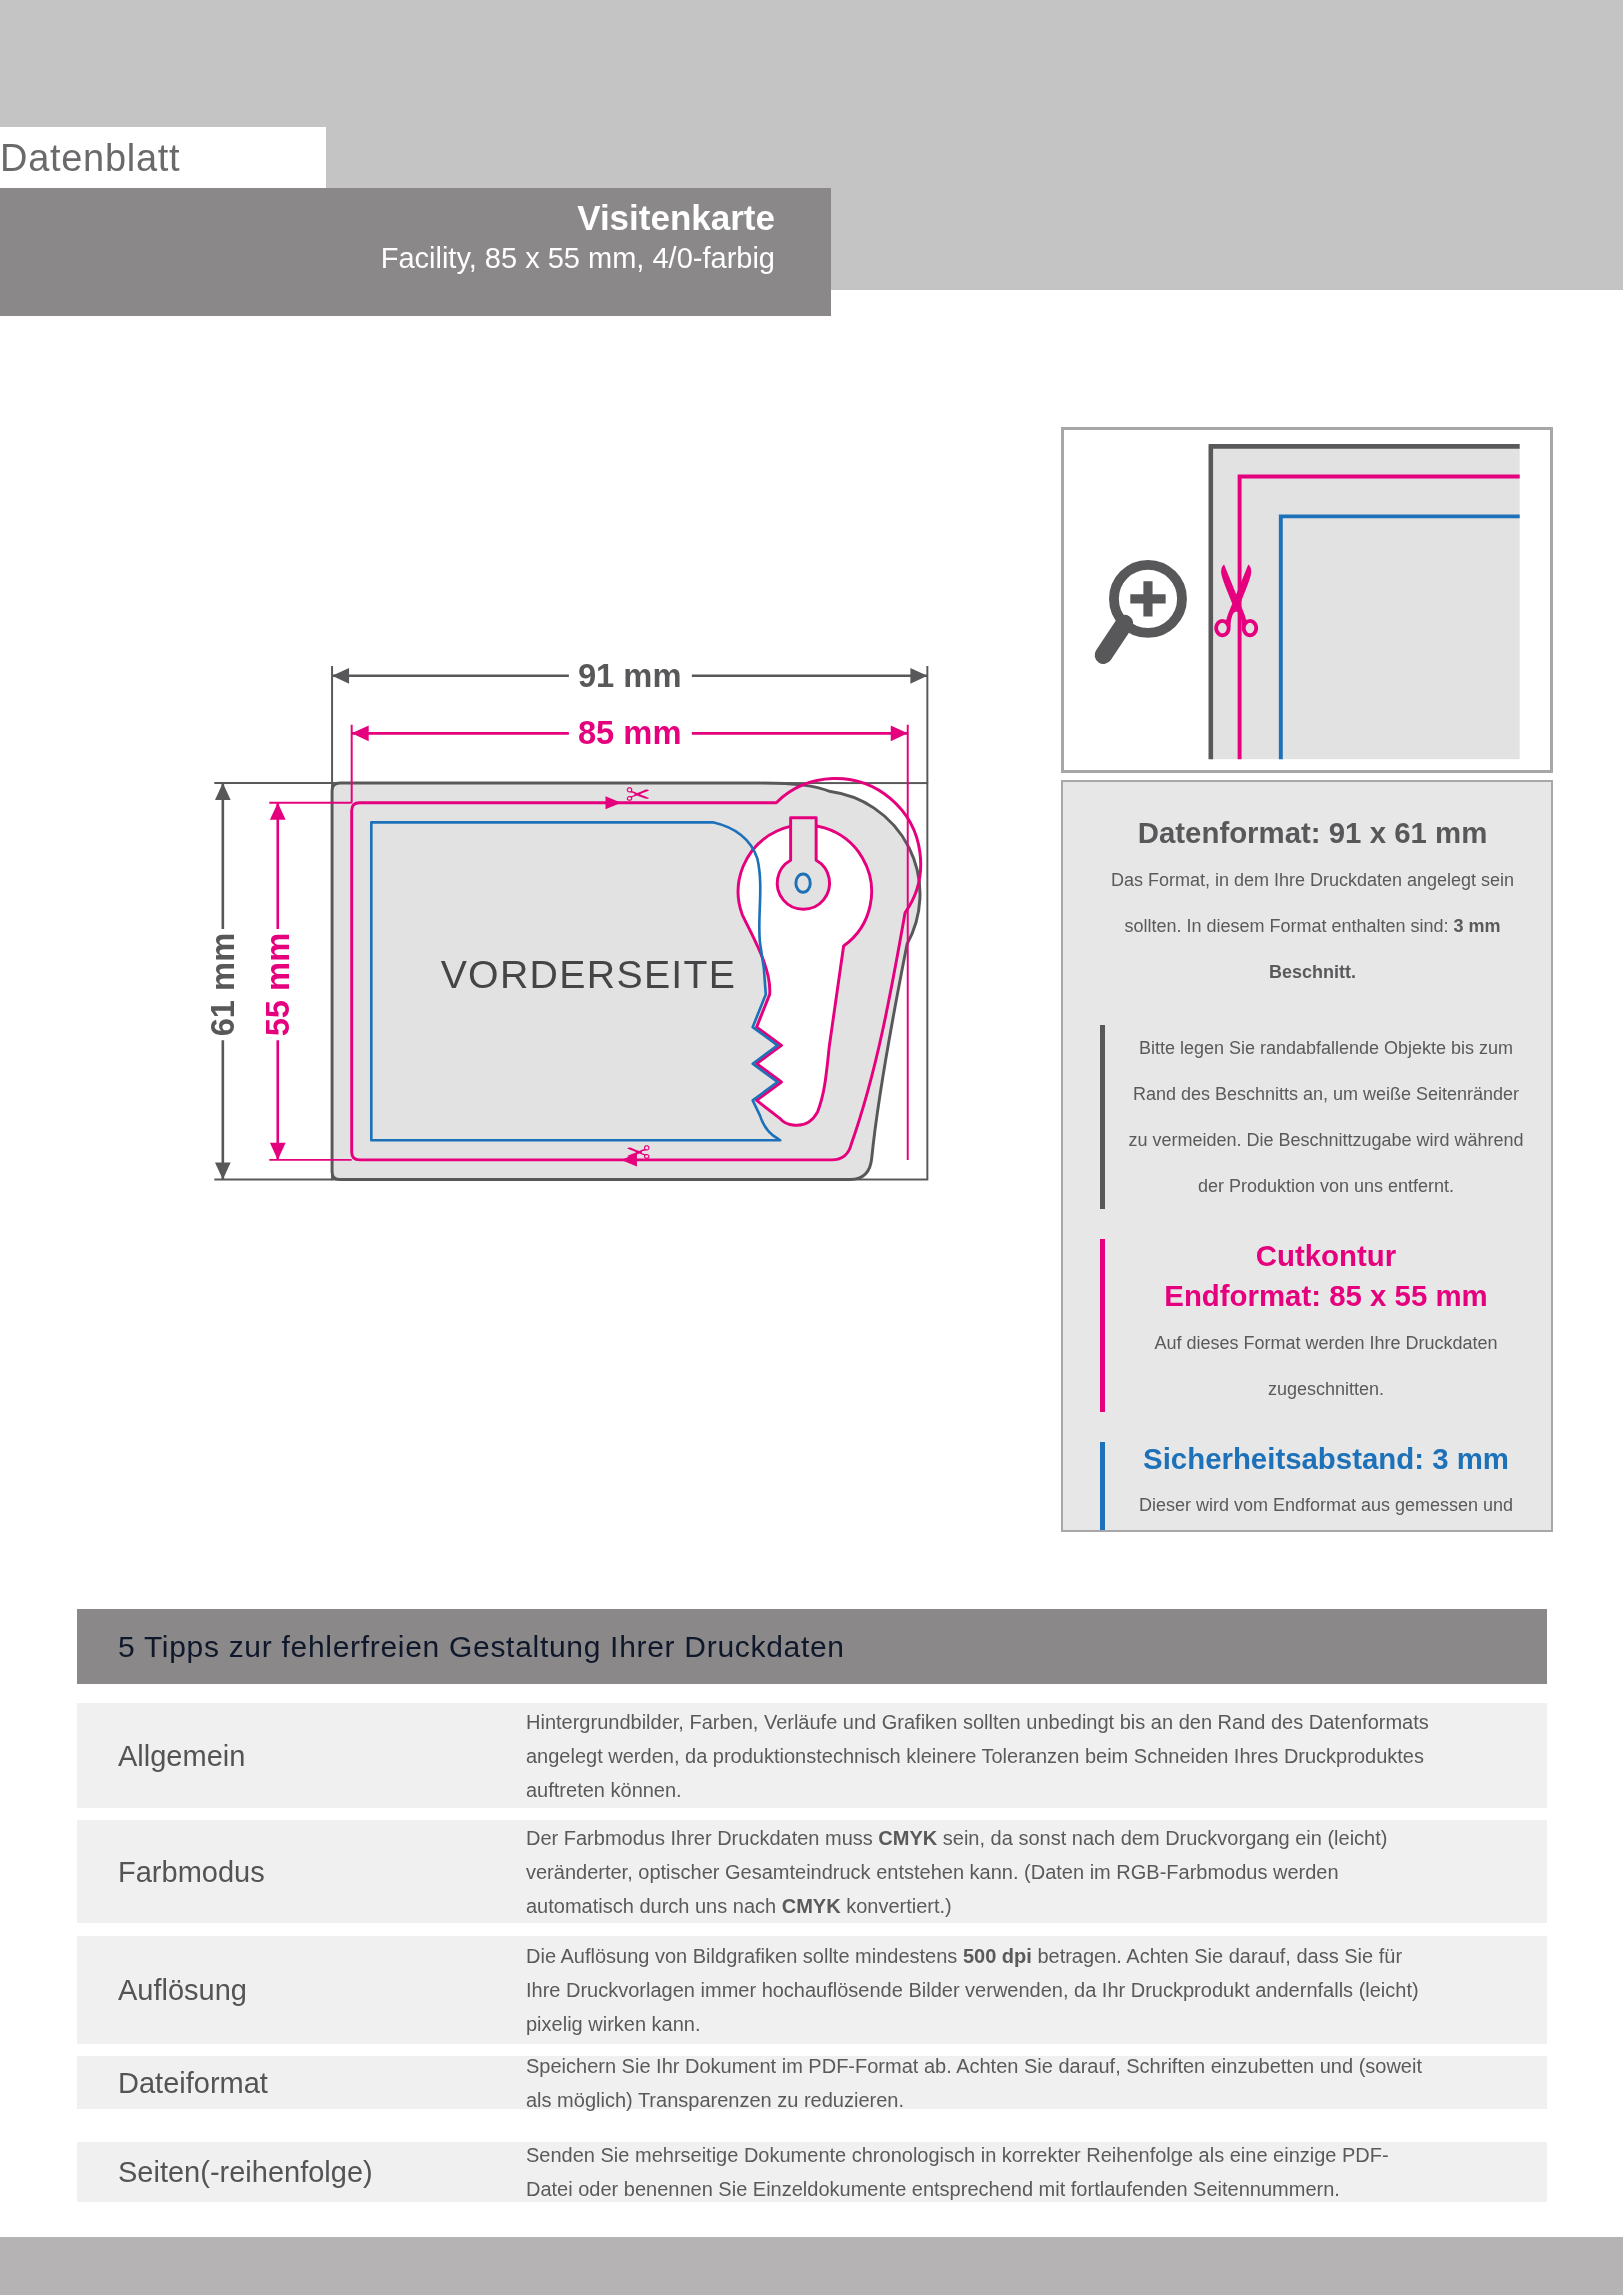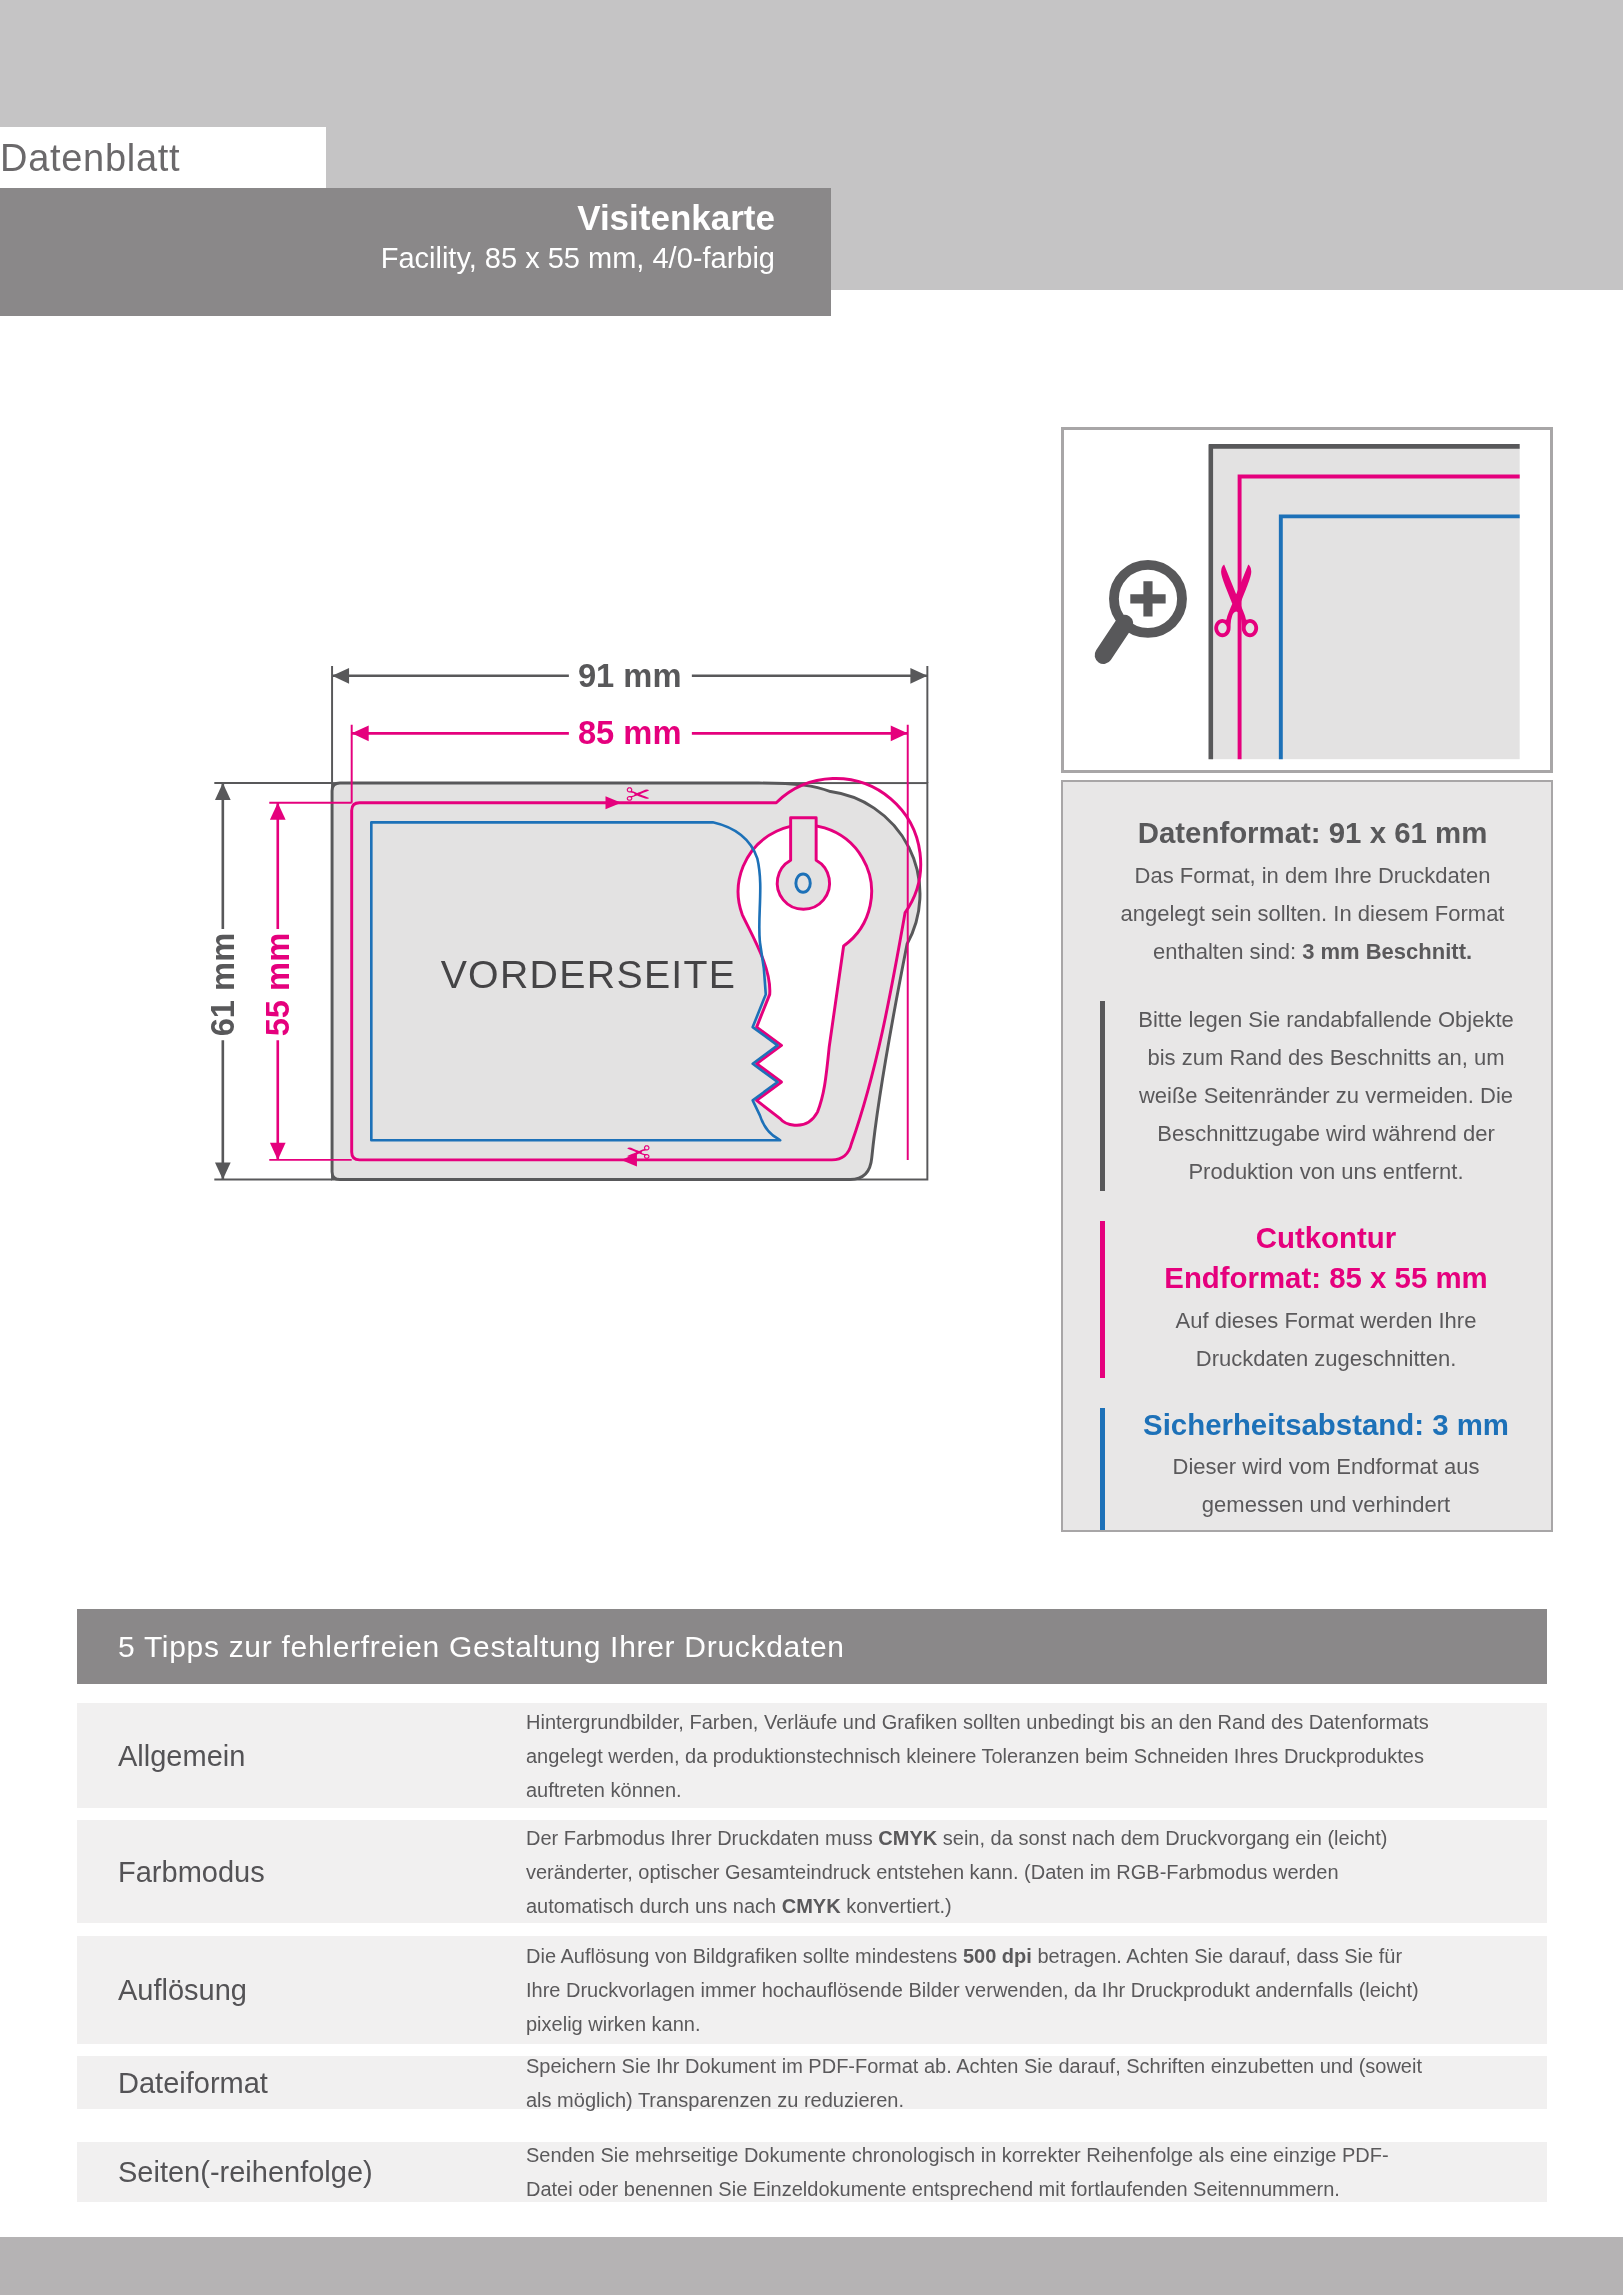--- a/index.html
+++ b/index.html
@@ -32,29 +32,29 @@
   .diagram-svg{position:absolute;left:196px;top:628px;}
 
   .detail-box{position:absolute;left:1061px;top:427px;width:492px;height:346px;background:#ffffff;
     border:3.3px solid var(--panel-border);}
   .info-panel{position:absolute;left:1061px;top:780px;width:492px;height:752px;background:var(--panel);
     border:2.6px solid var(--panel-border);padding:34px 26px 0 37px;overflow:hidden;text-align:center;}
   .info-block{margin-bottom:30px;color:var(--text);}
   .info-block .hd{font-size:29.4px;font-weight:700;color:var(--gray-dark);margin-bottom:6.5px;}
   .info-block .hd.magenta{color:var(--magenta);}
   .info-block .hd.blue{color:var(--blue);}
-  .info-block p{font-size:22px;line-height:38px;}
+  .info-block p{font-size:18px;line-height:46px;}
   .info-block.barred{border-left:5.9px solid var(--gray-dark);padding-left:22px;}
   .info-block.barred.magenta-bar{border-left-color:var(--magenta);}
   .info-block.barred.blue-bar{border-left-color:var(--blue);}
   .b, .info-block p span.b{font-weight:700;}
 
   .tips-bar{position:absolute;left:77px;top:1609px;width:1470px;height:75px;background:var(--bar);
     display:flex;align-items:center;padding-left:41px;}
-  .tips-bar span{color:#ffffff;font-size:30px;letter-spacing:0.7px;}
+  .tips-bar span{color:#0f172a;font-size:30px;letter-spacing:0.7px;}
   .tip-row{position:absolute;left:77px;width:1470px;background:var(--row);}
   .tip-row .tip-label{position:absolute;left:41px;top:50%;transform:translateY(-50%);
     font-size:29px;color:var(--label);}
   .tip-row .tip-body{position:absolute;left:449px;top:50%;transform:translateY(-50%);
     width:903px;font-size:20px;line-height:34px;color:var(--text);}
   .row-1{top:1703px;height:105px;}
   .row-2{top:1820px;height:103px;}
   .row-3{top:1936px;height:108px;}
   .row-4{top:2056px;height:53px;}
   .row-5{top:2142px;height:60px;}

